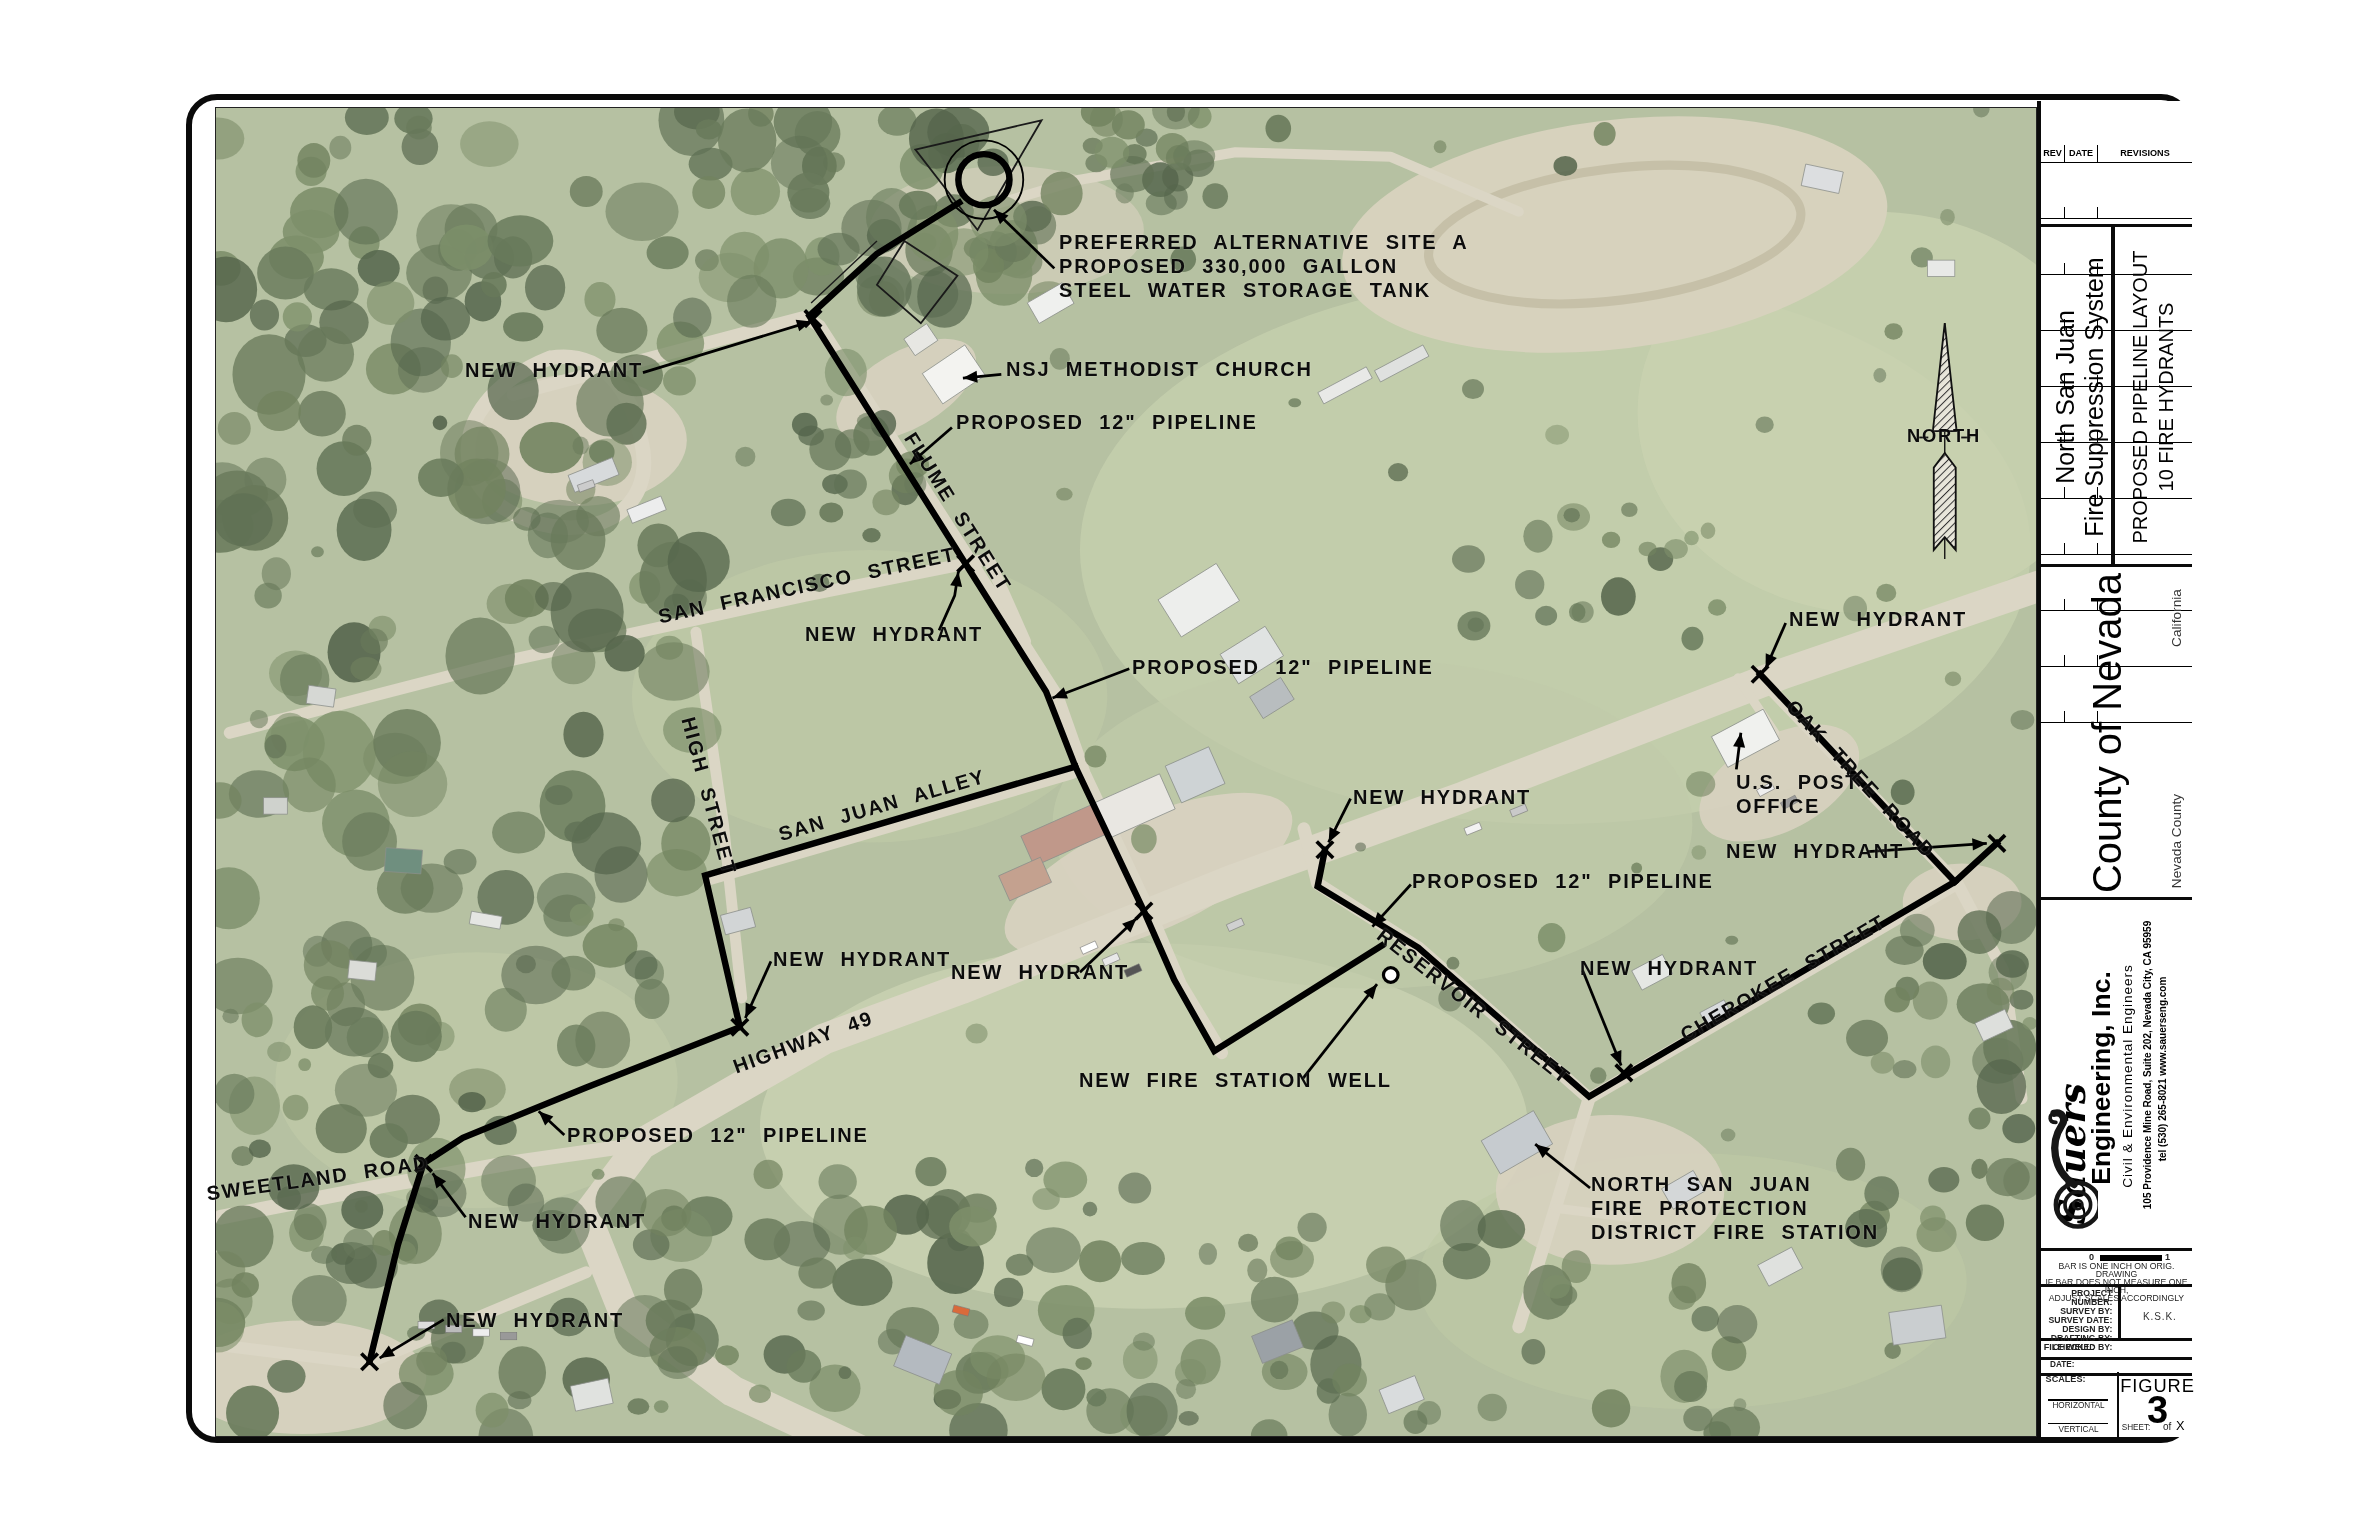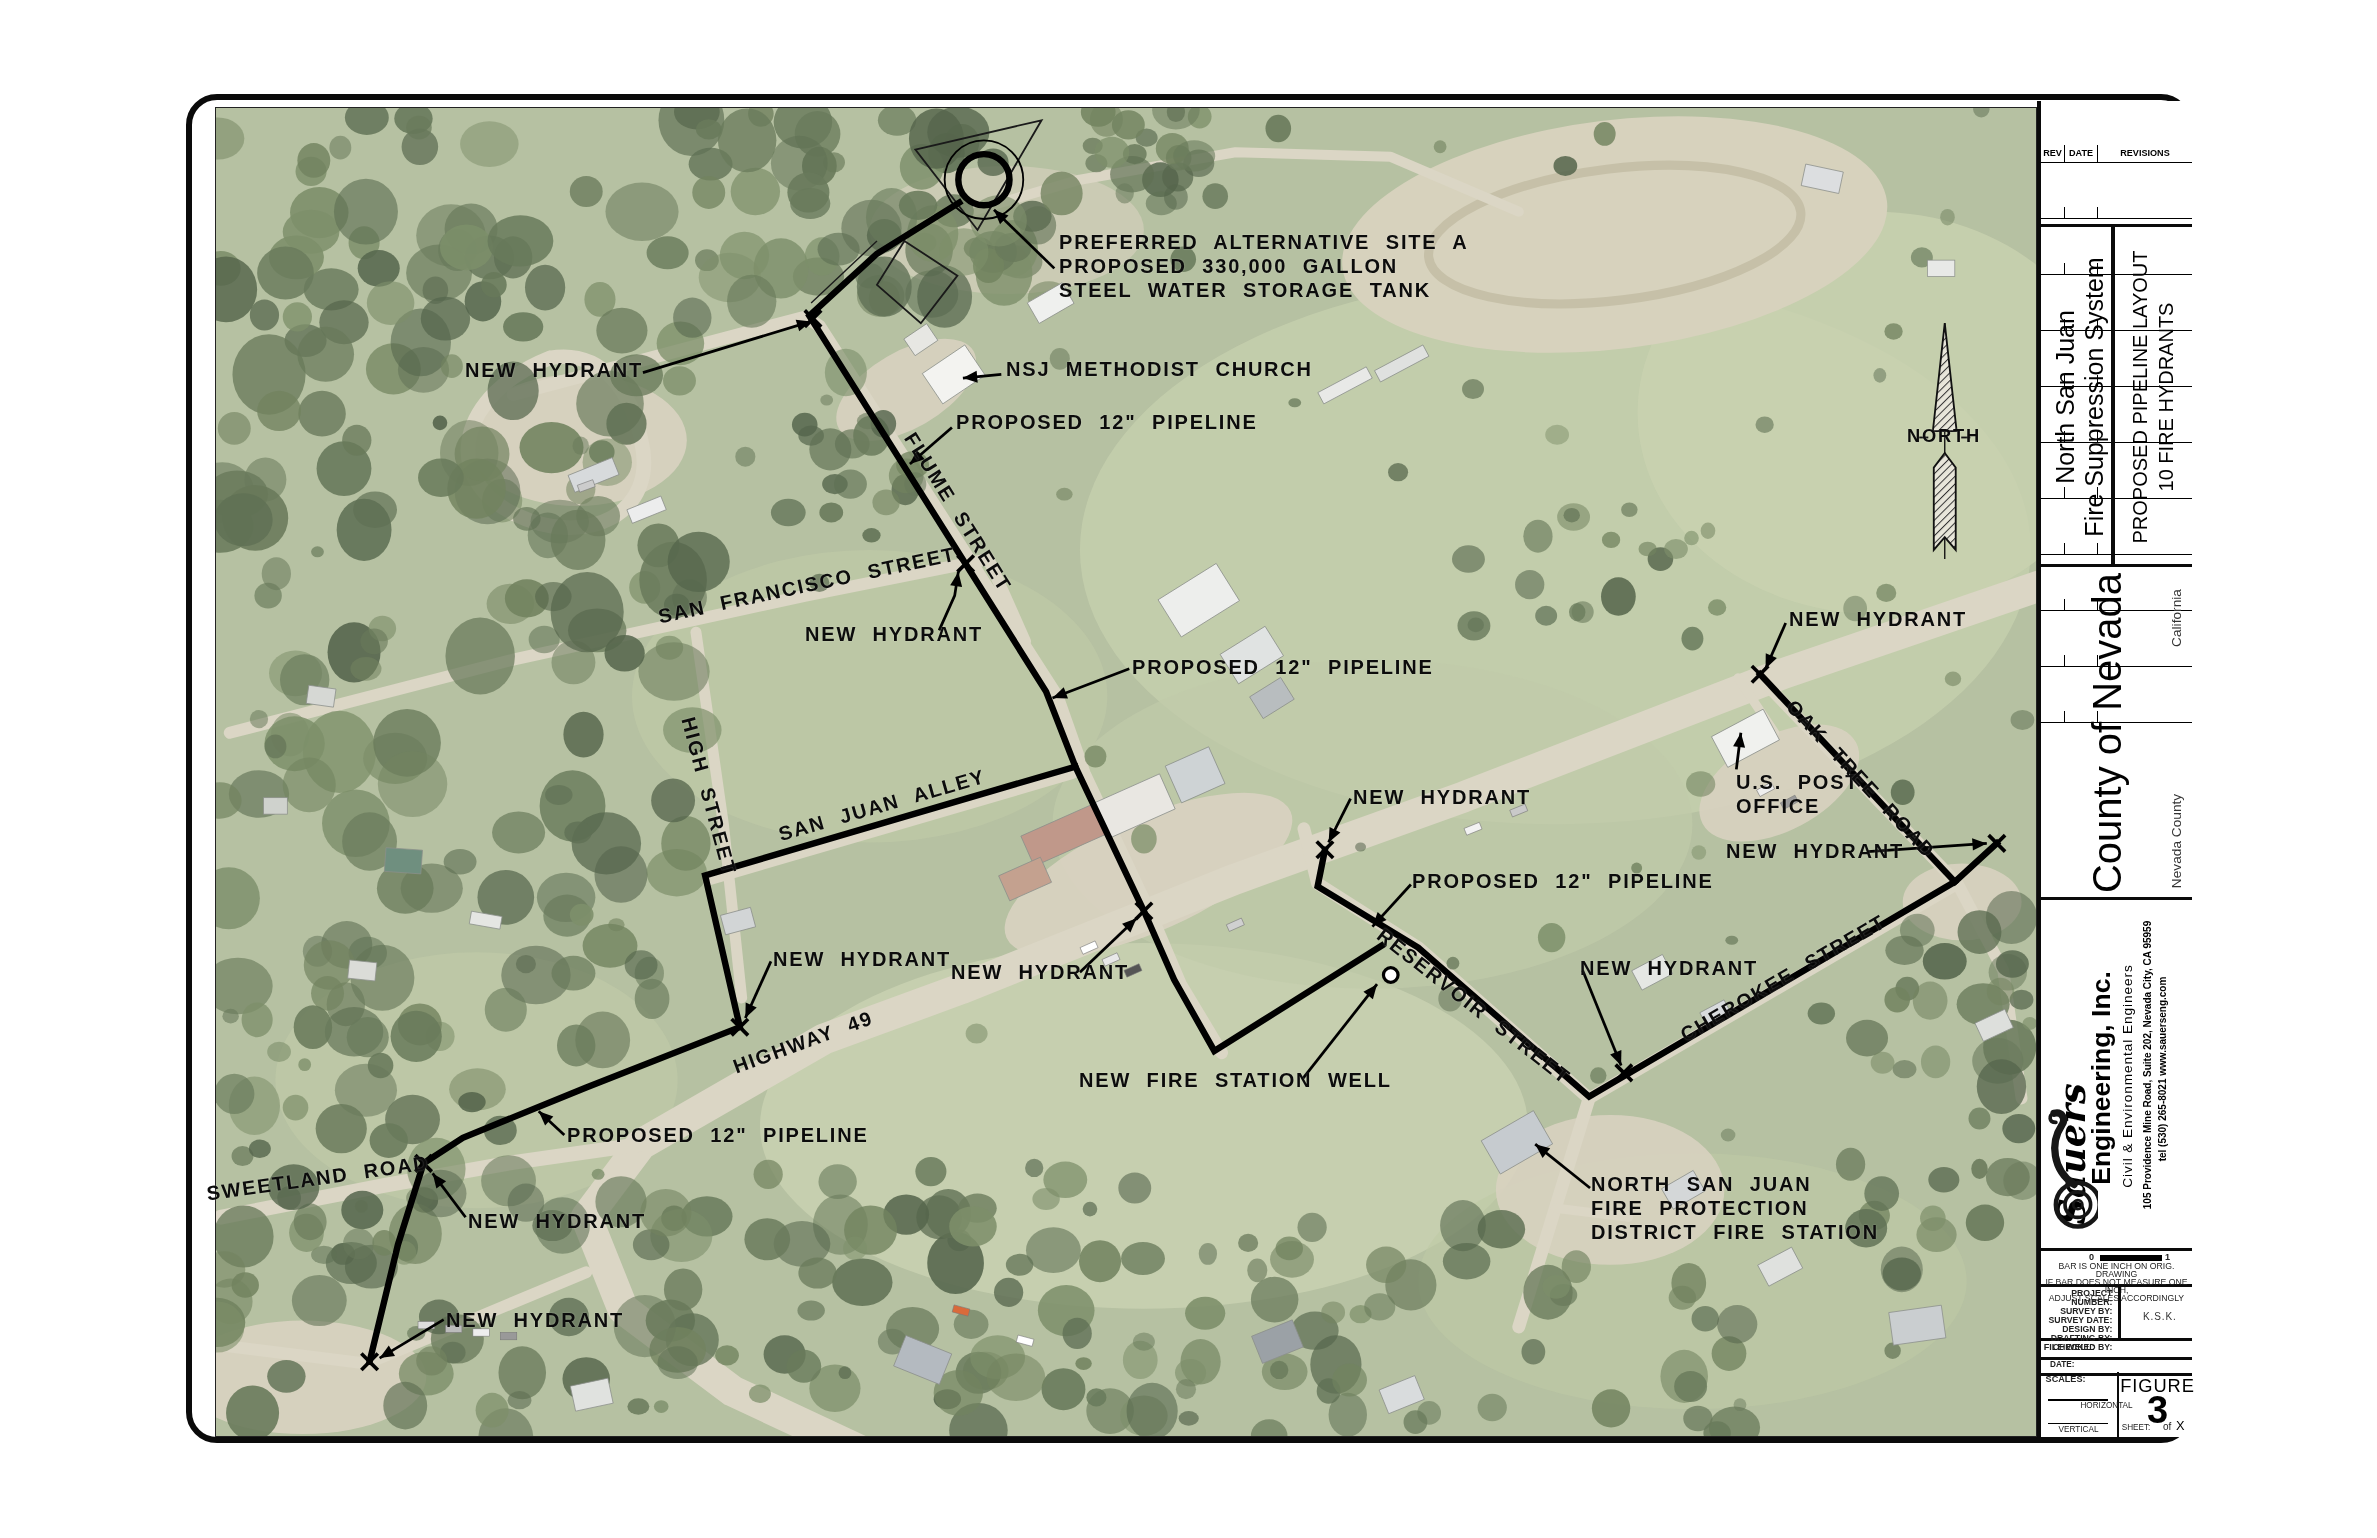--- a/index.html
+++ b/index.html
@@ -959,21 +959,21 @@
     </div>
 
     <div class="tb-sec" style="top:1259px;height:16px;text-decoration:underline;">
       <span class="smallcap" style="position:absolute;left:9.1px;top:0;font-size:8.2px;">DATE:</span>
     </div>
 
     <div class="tb-sec" style="top:1271px;height:65px;border-bottom:none;">
       <div style="position:absolute;left:0;top:0;width:78px;height:100%;border-right:2.7px solid #0a0a0a;box-sizing:border-box;padding-left:30px;">
         <span class="smallcap" style="position:absolute;left:4.6px;top:1.8px;">SCALES:</span>
         <div class="hline" style="left:7.3px;top:27.4px;width:60px;"></div>
-        <span style="position:absolute;left:0;top:29px;width:75px;text-align:center;font-size:8.2px;color:#222;margin-left:28px;">HORIZONTAL</span>
+        <span style="position:absolute;left:0;top:29px;width:75px;text-align:center;font-size:8.2px;color:#222;">HORIZONTAL</span>
         <div class="hline" style="left:7.3px;top:51px;width:60px;"></div>
         <span style="position:absolute;left:0;top:53px;width:75px;text-align:center;font-size:8.2px;color:#222;">VERTICAL</span>
       </div>
       <div style="position:absolute;left:78px;top:0;width:77px;height:100%;">
         <span style="position:absolute;left:0;top:2.7px;width:100%;text-align:center;font-size:18.3px;letter-spacing:0.9px;">FIGURE</span>
         <span style="position:absolute;left:0;top:16.5px;width:100%;text-align:center;font-size:38px;font-weight:bold;">3</span>
         <span style="position:absolute;left:2.7px;top:51px;font-size:8.2px;color:#222;">SHEET:</span>
         <span style="position:absolute;left:44px;top:49px;font-size:10px;color:#222;">of</span>
         <span style="position:absolute;left:57px;top:46px;font-size:12.8px;">X</span>
       </div>

